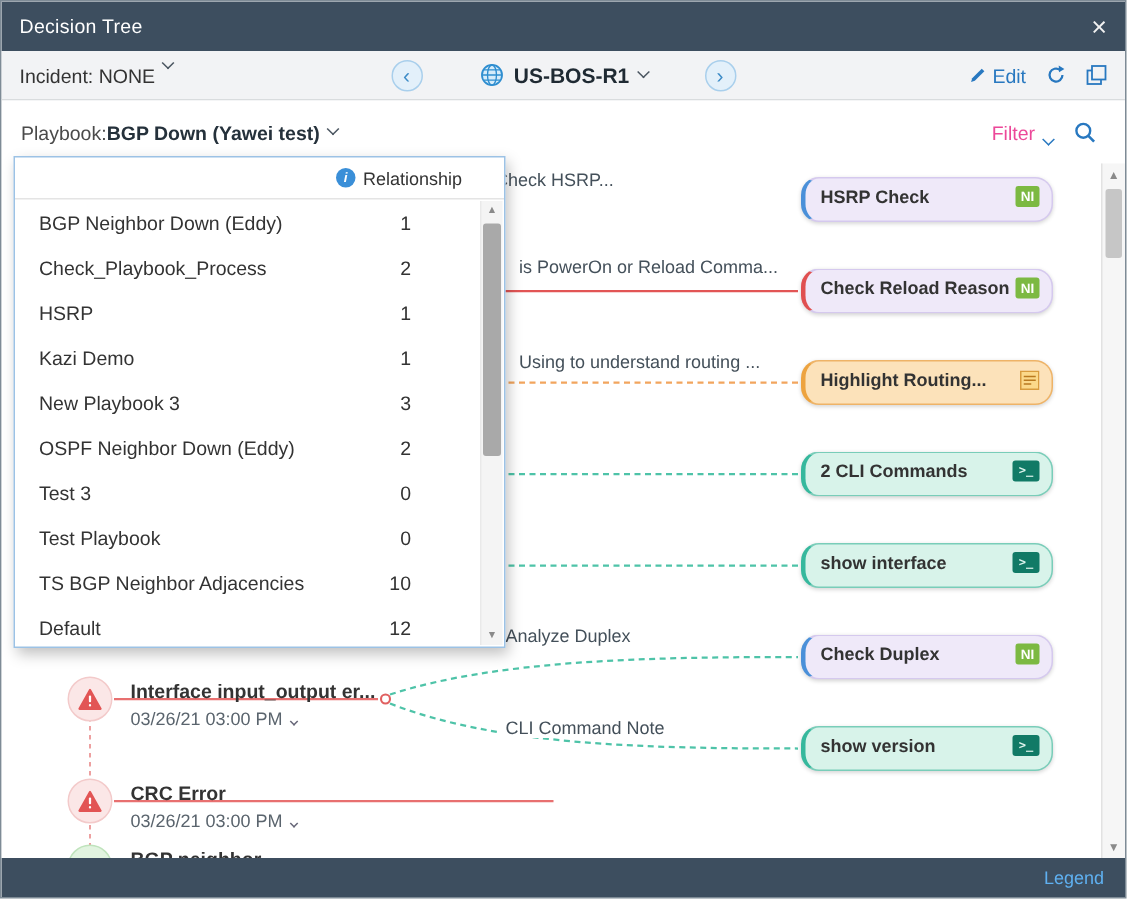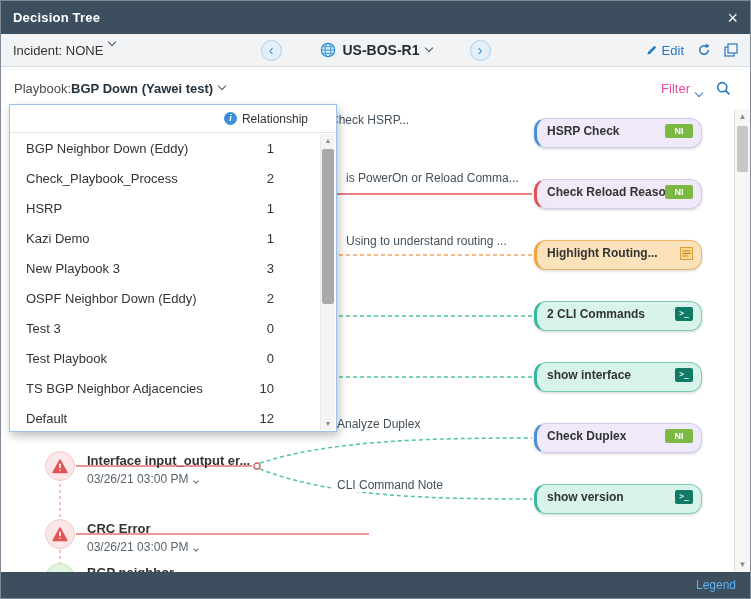--- a/index.html
+++ b/index.html
@@ -1,21 +1,21 @@
 <!DOCTYPE html>
 <html><head>
 <meta charset="utf-8">
 <style>
   *{box-sizing:border-box;margin:0;padding:0}
   body{font-family:"Liberation Sans",sans-serif;background:#e9e9e9}
   .window{position:relative;width:751px;height:599px;background:#fff;border:1px solid #7e8b96;overflow:hidden;font-family:"Liberation Sans",sans-serif}
 
   
   .titlebar{height:33px;background:#3d4e5f;display:flex;align-items:center;padding:0 12px;color:#fff}
-  .titlebar .title{font-size:13px;font-weight:700;letter-spacing:.2px}
+  .titlebar .title{font-size:13px;font-weight:400;letter-spacing:.2px}
   .titlebar .close{margin-left:auto;font-size:18px;line-height:18px;color:#f2f2f2;cursor:pointer}
 
   
   .toolbar{height:33px;background:#f2f3f5;border-bottom:1px solid #d9dcde;display:flex;align-items:center;padding:0 12px;position:relative}
   .incident{display:flex;align-items:flex-start;font-size:13px;color:#333;cursor:pointer}
   .tb-center{position:absolute;left:50%;transform:translateX(-50%);display:flex;align-items:center}
   .navbtn{width:21px;height:21px;border-radius:50%;background:#e3f0fa;border:1px solid #a9cfec;color:#3e8cc7;font-size:14px;line-height:18px;text-align:center;cursor:pointer;user-select:none}
   .device-cluster{display:flex;align-items:center;margin:0 38px;cursor:pointer}
   .device-name{font-size:14px;font-weight:700;color:#1f2a33;margin-left:7px}
   .tb-right{margin-left:auto;display:flex;align-items:center;gap:13px}
@@ -41,21 +41,21 @@
   .blabel{position:absolute;font-size:12px;color:#44505a;background:#fff;padding:0 3px;white-space:nowrap}
   .node{position:absolute;left:533px;width:168px;height:30px;display:flex;align-items:center;padding:0 8px 4px 10px;font-size:12px;font-weight:700;color:#333;border-radius:12px;box-shadow:0 1px 3px rgba(0,0,0,.18);cursor:pointer}
   .node .nlabel{flex:1;white-space:nowrap;overflow:hidden}
   .node.lavender{background:#efe9f9;border:1px solid #d5c9ee}
   .node.mint{background:#d8f3ea;border:1px solid #79cdb9}
   .node.orange{background:#fce2ba;border:1px solid #eeb367}
   .accent-blue{border-left:3px solid #4a90d9 !important}
   .accent-red{border-left:3px solid #e05050 !important}
   .accent-teal{border-left:3px solid #36b89d !important}
   .accent-orange{border-left:3px solid #eda33f !important}
-  .badge-ni{width:28px;height:14px;background:#7cb942;color:#fff;font-size:9px;font-weight:700;text-align:center;line-height:14px;border-radius:2px;flex:0 0 auto}
+  .badge-ni{width:16px;height:14px;background:#7cb942;color:#fff;font-size:9px;font-weight:700;text-align:center;line-height:14px;border-radius:2px;flex:0 0 auto}
   .badge-cli{width:18px;height:14px;background:#117a66;color:#dff5ee;font-size:8px;font-weight:700;text-align:center;line-height:13px;border-radius:2px;flex:0 0 auto;font-family:"DejaVu Sans Mono",monospace}
   .badge-note{flex:0 0 auto;display:flex;align-items:center}
 
   .inc-icon{position:absolute;left:44px;width:30px;height:30px;border-radius:50%;background:#fbe7e7;border:1px solid #f3caca;display:flex;align-items:center;justify-content:center;cursor:pointer}
   .inc-icon.green{background:#e2f4e0;border-color:#bfe3bc}
   .inc-title{position:absolute;left:86px;font-size:13px;font-weight:700;color:#333;white-space:nowrap;cursor:pointer}
   .inc-date{position:absolute;left:86px;font-size:12px;color:#5a646d;white-space:nowrap;cursor:pointer}
 
   
   .dropdown{position:absolute;left:8px;top:37px;width:328px;height:328px;background:#fff;border:1px solid #9cc2e5;box-shadow:2px 4px 9px rgba(0,0,0,.25);z-index:20}

